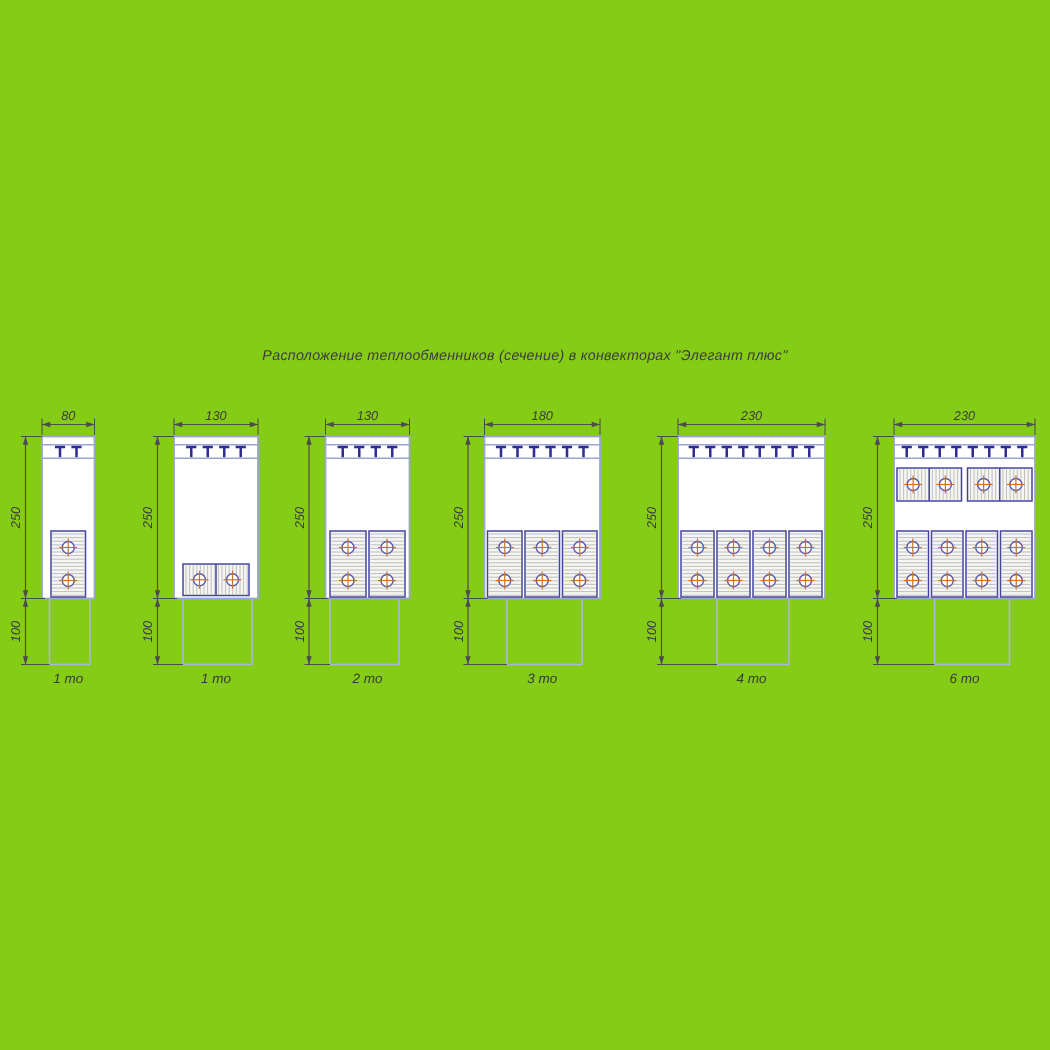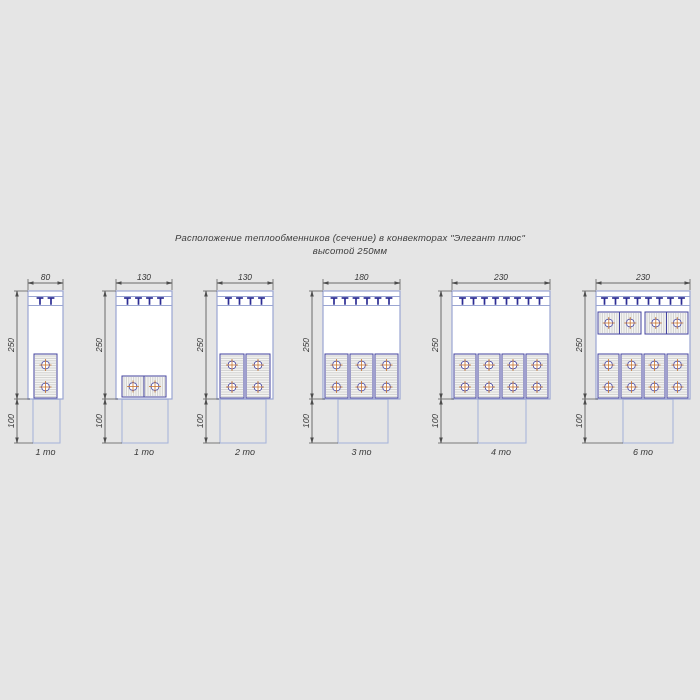--- a/index.html
+++ b/index.html
@@ -1,34 +1,33 @@
 <!DOCTYPE html>
 <html><head>
 <meta charset="utf-8">
 <style>
   html,body{margin:0;padding:0;background:#ffffff;}
   #canvas{
-    position:relative;width:700px;height:700px;background:#e5e5e5;overflow:hidden;
+    position:relative;width:700px;height:700px;background:#84cc16;overflow:hidden;
     font-family:"Liberation Sans", sans-serif;
   }
   #title-block{
     position:absolute;left:0;top:231px;width:700px;text-align:center;
     font-style:italic;font-size:9.5px;line-height:13px;color:#3c3c3c;
     letter-spacing:0.2px;
   }
   #drawing{position:absolute;left:0;top:0;}
   text{font-family:"Liberation Sans", sans-serif;font-style:italic;}
 </style>
 </head>
 <body>
 
 <div id="canvas">
   <div id="title-block">
     <div>Расположение теплообменников (сечение) в конвекторах "Элегант плюс"</div>
-    <div>высотой 250мм</div>
   </div>
   <svg id="drawing" width="700" height="700" viewBox="0 0 700 700" xmlns="http://www.w3.org/2000/svg">
       <g>
         <rect x="33" y="399" width="27" height="44" fill="none" stroke="#a9b6da" stroke-width="1.1"></rect>
         <rect x="28" y="291" width="35" height="108" fill="#ffffff" stroke="#9aa5d2" stroke-width="1.2"></rect>
         <line x1="28" y1="296.5" x2="63" y2="296.5" stroke="#9aa5d2" stroke-width="1"></line>
         <line x1="28" y1="305.5" x2="63" y2="305.5" stroke="#9aa5d2" stroke-width="1"></line>
         <g>
           <line x1="36.6" y1="298" x2="43.4" y2="298" stroke="#2d2d94" stroke-width="1.7"></line>
           <line x1="40" y1="298" x2="40" y2="304.8" stroke="#2d2d94" stroke-width="1.7"></line>

